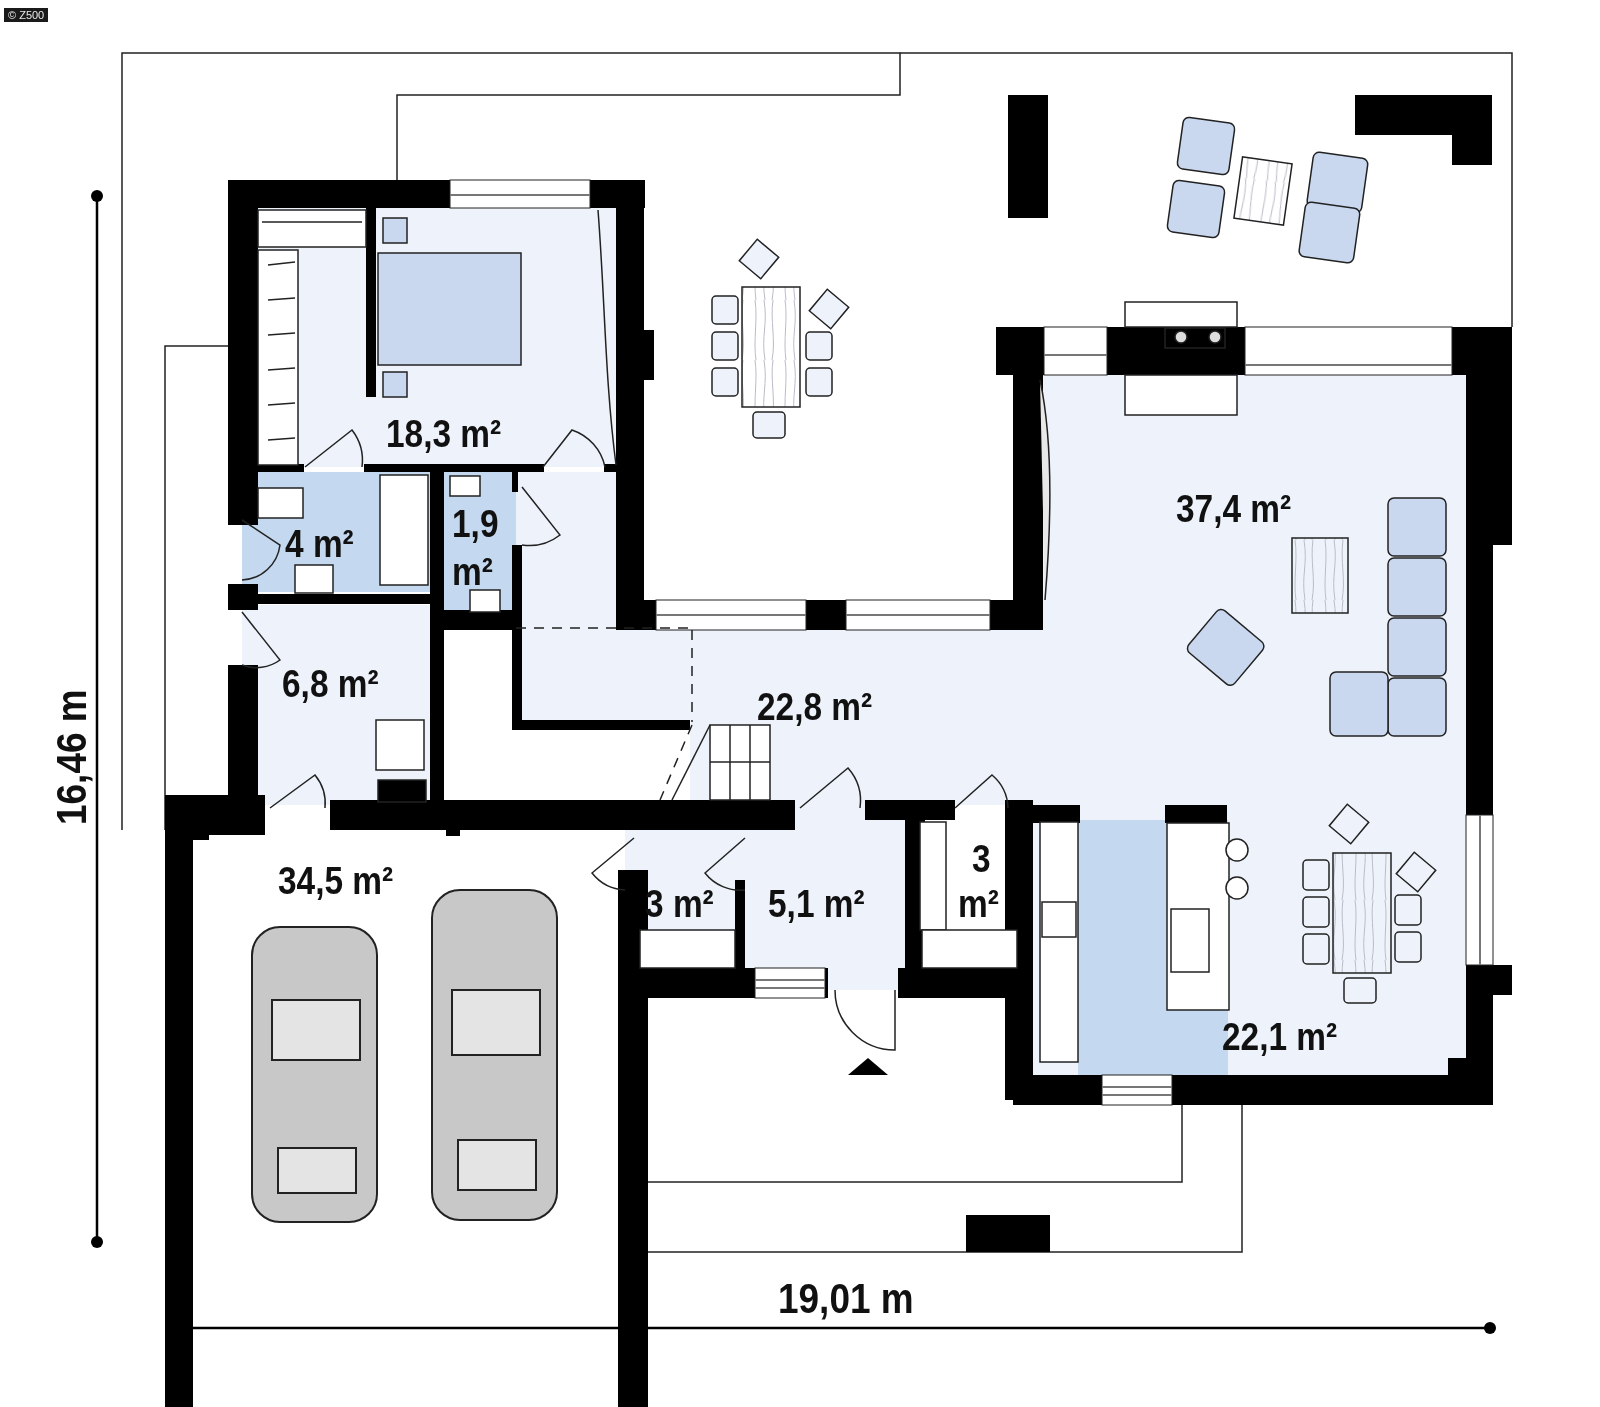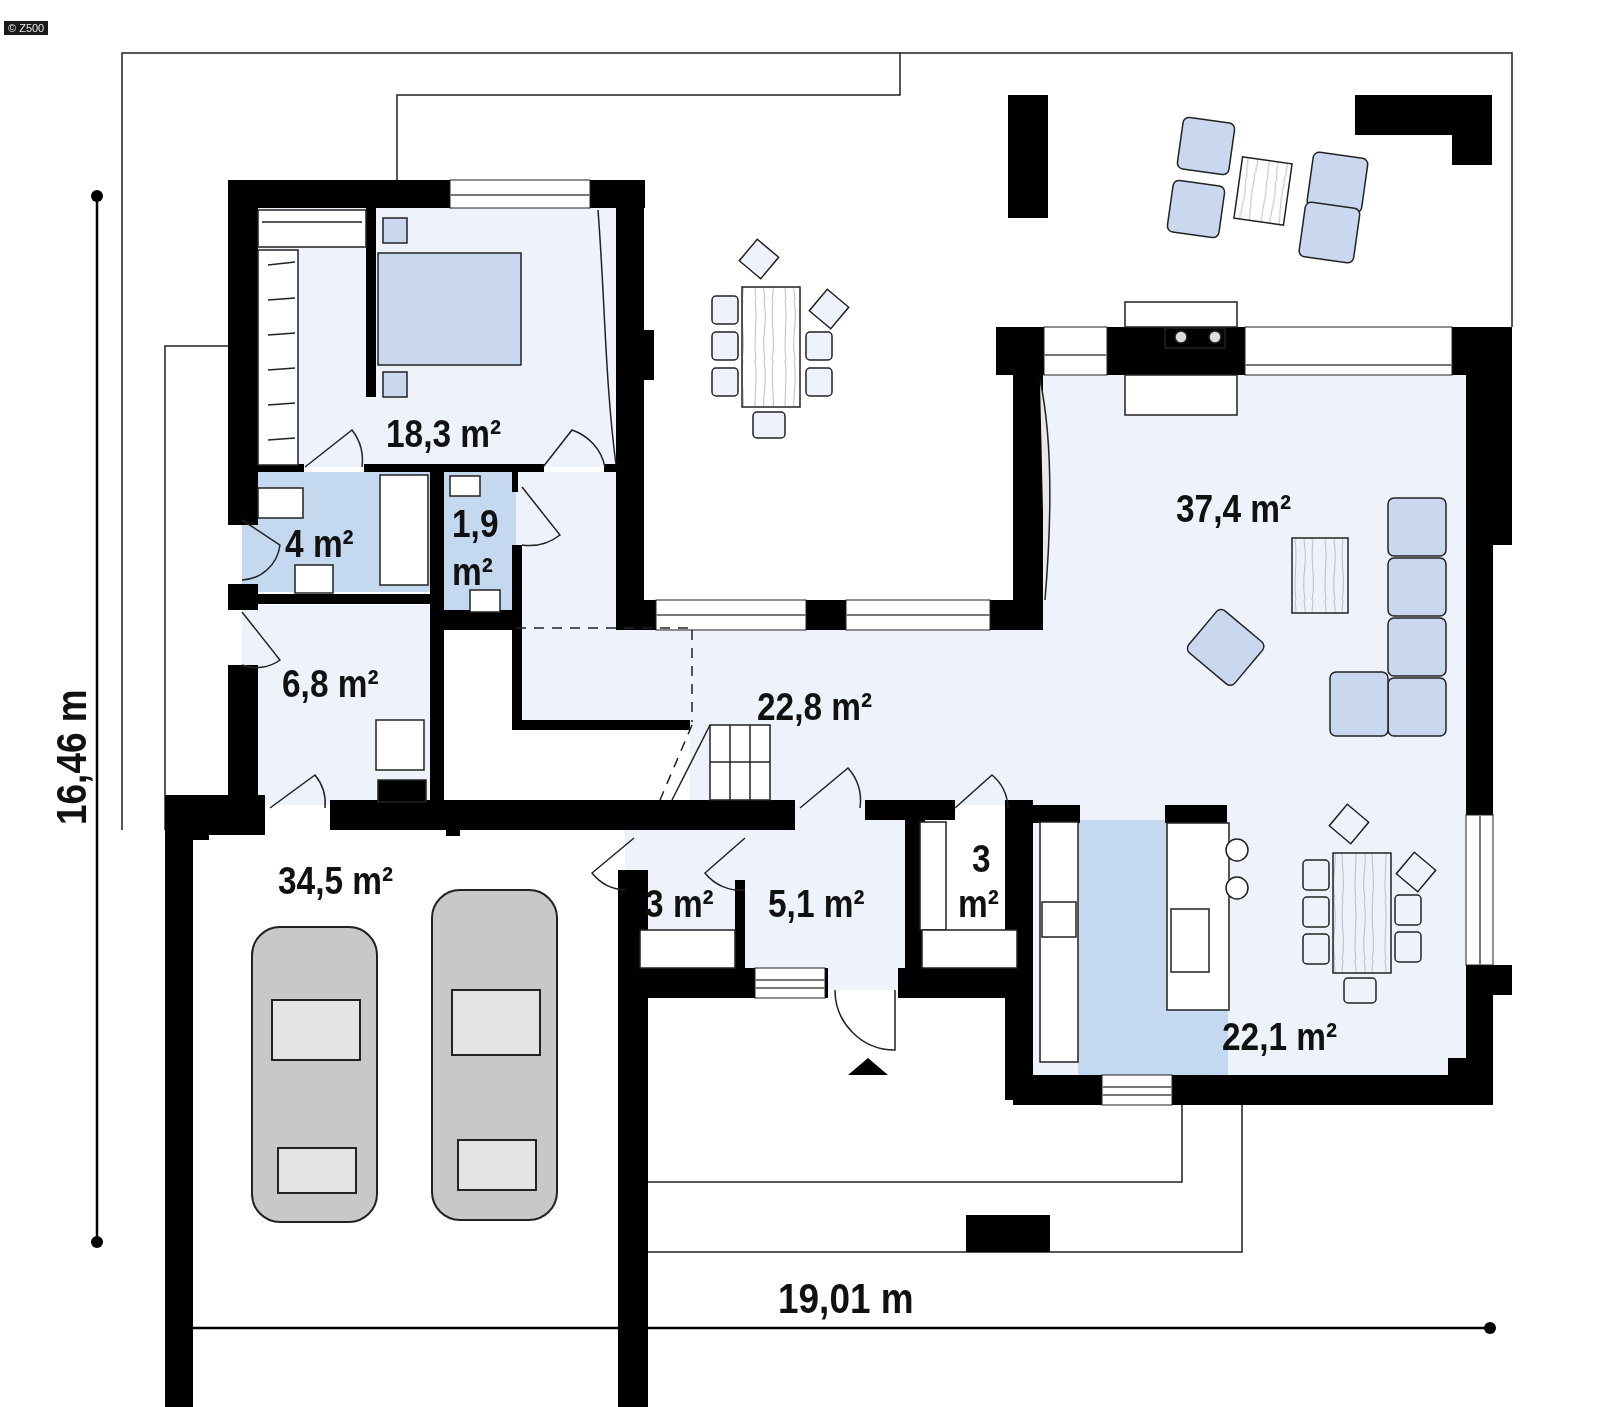--- a/index.html
+++ b/index.html
@@ -1,18 +1,18 @@
 <!DOCTYPE html>
 <html><head>
 <meta charset="utf-8">
 <style>
   html, body { margin: 0; padding: 0; background: #ffffff; }
   body { width: 1600px; height: 1407px; position: relative; overflow: hidden; font-family: "Liberation Sans", sans-serif; }
   #plan { position: absolute; left: 0; top: 0; width: 1600px; height: 1407px; }
-  .badge { position: absolute; left: 4px; top: 8px; background: #1a1a1a; color: #e8e8e8; font-size: 11px; padding: 1px 4px; font-family: "Liberation Sans", sans-serif; margin-top: 13px; }
+  .badge { position: absolute; left: 4px; top: 8px; background: #1a1a1a; color: #e8e8e8; font-size: 11px; padding: 1px 4px; font-family: "Liberation Sans", sans-serif; }
   .lbl { position: absolute; font-family: "Liberation Sans", sans-serif; font-weight: bold; color: #111; font-size: 38px; line-height: 1; white-space: nowrap; transform: scaleX(0.88); transform-origin: left top; }
   .dim { position: absolute; font-family: "Liberation Sans", sans-serif; font-weight: bold; font-size: 42px; color: #111; white-space: nowrap; transform-origin: left top; }
   .dim.v { transform: rotate(-90deg) scaleX(0.88); }
   .dim.h { transform: scaleX(0.88); }
 </style>
 </head>
 <body>
 
 <div class="badge">© Z500</div>
 

